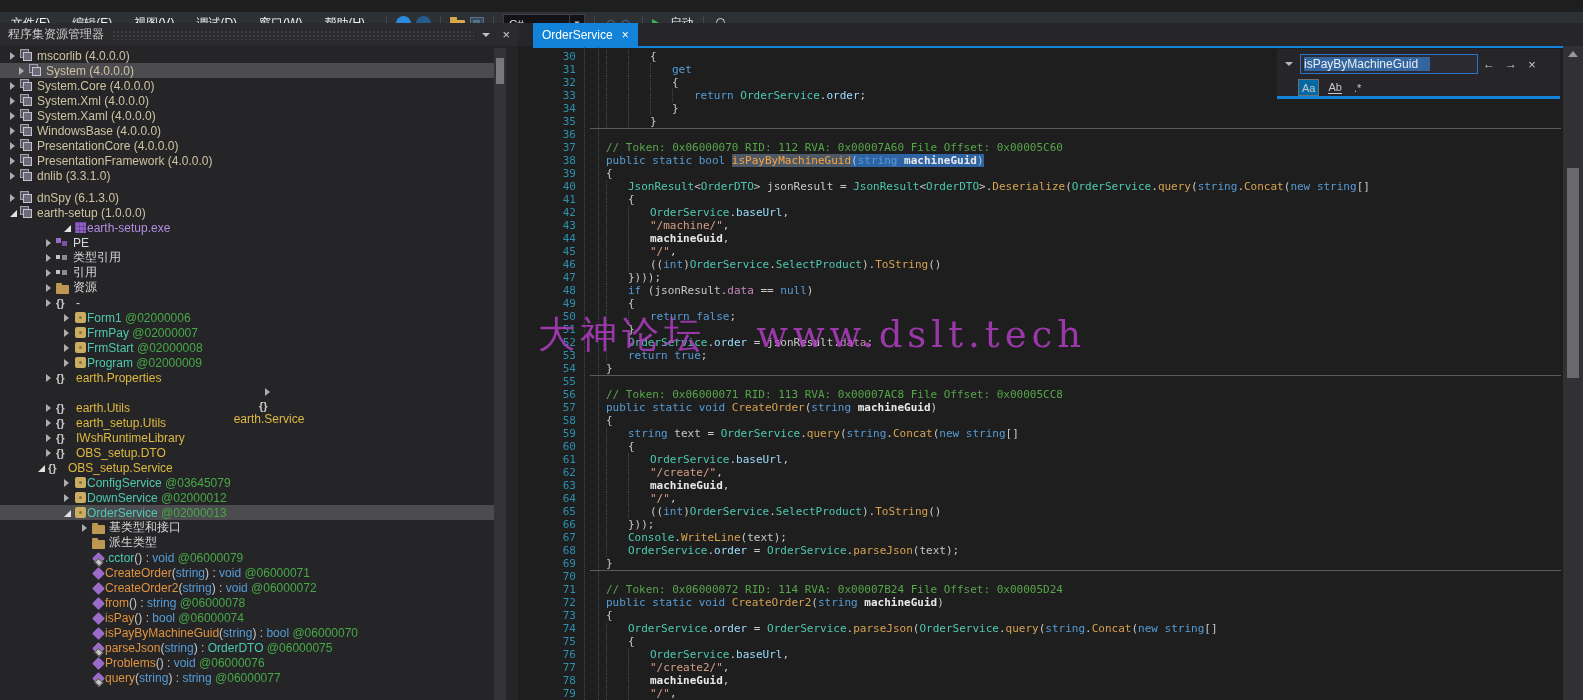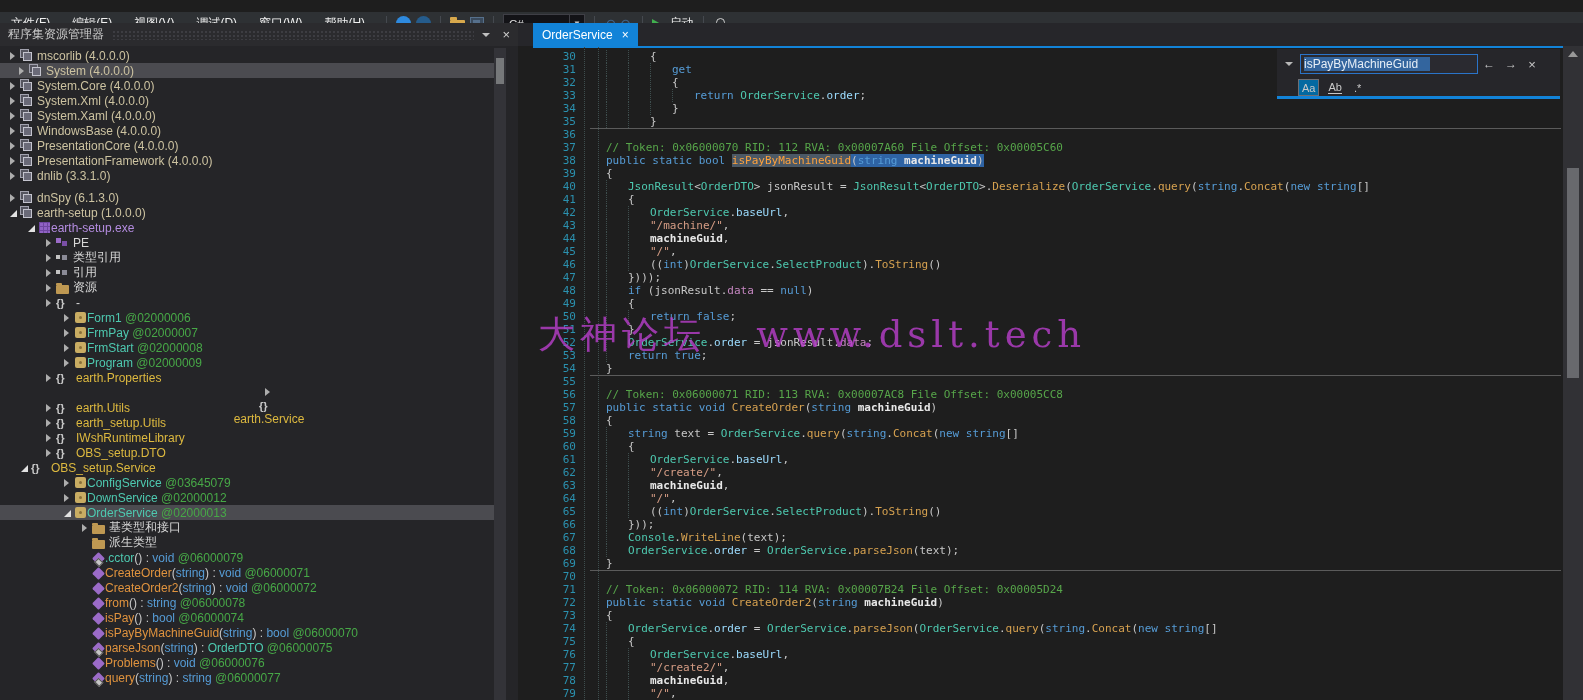--- a/index.html
+++ b/index.html
@@ -162,37 +162,37 @@
         <div class="trow sel" style="padding-left: 17px;"><span class="exp c"></span><span class="ic ic-asm"></span><span class="tr-as">System (4.0.0.0)</span></div>
         <div class="trow" style="padding-left: 8px;"><span class="exp c"></span><span class="ic ic-asm"></span><span class="tr-as">System.Core (4.0.0.0)</span></div>
         <div class="trow" style="padding-left: 8px;"><span class="exp c"></span><span class="ic ic-asm"></span><span class="tr-as">System.Xml (4.0.0.0)</span></div>
         <div class="trow" style="padding-left: 8px;"><span class="exp c"></span><span class="ic ic-asm"></span><span class="tr-as">System.Xaml (4.0.0.0)</span></div>
         <div class="trow" style="padding-left: 8px;"><span class="exp c"></span><span class="ic ic-asm"></span><span class="tr-as">WindowsBase (4.0.0.0)</span></div>
         <div class="trow" style="padding-left: 8px;"><span class="exp c"></span><span class="ic ic-asm"></span><span class="tr-as">PresentationCore (4.0.0.0)</span></div>
         <div class="trow" style="padding-left: 8px;"><span class="exp c"></span><span class="ic ic-asm"></span><span class="tr-as">PresentationFramework (4.0.0.0)</span></div>
         <div class="trow" style="padding-left: 8px;"><span class="exp c"></span><span class="ic ic-asm"></span><span class="tr-as">dnlib (3.3.1.0)</span></div>
         <div class="trow" style="padding-left: 8px; margin-top: 7px;"><span class="exp c"></span><span class="ic ic-asm"></span><span class="tr-as">dnSpy (6.1.3.0)</span></div>
         <div class="trow" style="padding-left: 8px;"><span class="exp e"></span><span class="ic ic-asm"></span><span class="tr-as">earth-setup (1.0.0.0)</span></div>
-        <div class="trow" style="padding-left: 26px;"><span class="exp e"></span><span class="ic ic-mod"></span><span class="tr-mod">earth-setup.exe</span></div>
+        <div class="trow" style="padding-left: 26px; margin-left: 36px;"><span class="exp e"></span><span class="ic ic-mod"></span><span class="tr-mod">earth-setup.exe</span></div>
         <div class="trow" style="padding-left: 44px;"><span class="exp c"></span><span class="ic ic-pe"></span><span class="tr-wh">PE</span></div>
         <div class="trow" style="padding-left: 44px;"><span class="exp c"></span><span class="ic ic-ref"></span><span class="tr-wh">类型引用</span></div>
         <div class="trow" style="padding-left: 44px;"><span class="exp c"></span><span class="ic ic-ref"></span><span class="tr-wh">引用</span></div>
         <div class="trow" style="padding-left: 44px;"><span class="exp c"></span><span class="ic ic-fol"></span><span class="tr-wh">资源</span></div>
         <div class="trow" style="padding-left: 44px;"><span class="exp c"></span><span class="ic ic-ns"></span><span class="tr-wh">-</span></div>
         <div class="trow" style="padding-left: 62px;"><span class="exp c"></span><span class="ic ic-cls"></span><span class="tr-cl">Form1</span><span class="tr-ad"> @02000006</span></div>
         <div class="trow" style="padding-left: 62px;"><span class="exp c"></span><span class="ic ic-cls"></span><span class="tr-cl">FrmPay</span><span class="tr-ad"> @02000007</span></div>
         <div class="trow" style="padding-left: 62px;"><span class="exp c"></span><span class="ic ic-cls"></span><span class="tr-cl">FrmStart</span><span class="tr-ad"> @02000008</span></div>
         <div class="trow" style="padding-left: 62px;"><span class="exp c"></span><span class="ic ic-cls"></span><span class="tr-cl">Program</span><span class="tr-ad"> @02000009</span></div>
         <div class="trow" style="padding-left: 44px;"><span class="exp c"></span><span class="ic ic-ns"></span><span class="tr-ns">earth.Properties</span></div>
         <div class="trow" style="padding-left: 44px; flex-direction: column;"><span class="exp c"></span><span class="ic ic-ns"></span><span class="tr-ns">earth.Service</span></div>
         <div class="trow" style="padding-left: 44px;"><span class="exp c"></span><span class="ic ic-ns"></span><span class="tr-ns">earth.Utils</span></div>
         <div class="trow" style="padding-left: 44px;"><span class="exp c"></span><span class="ic ic-ns"></span><span class="tr-ns">earth_setup.Utils</span></div>
         <div class="trow" style="padding-left: 44px;"><span class="exp c"></span><span class="ic ic-ns"></span><span class="tr-ns">IWshRuntimeLibrary</span></div>
         <div class="trow" style="padding-left: 44px;"><span class="exp c"></span><span class="ic ic-ns"></span><span class="tr-ns">OBS_setup.DTO</span></div>
-        <div class="trow" style="padding-left: 19px;"><span class="exp e"></span><span class="ic ic-ns"></span><span class="tr-ns">OBS_setup.Service</span></div>
+        <div class="trow" style="padding-left: 36px;"><span class="exp e"></span><span class="ic ic-ns"></span><span class="tr-ns">OBS_setup.Service</span></div>
         <div class="trow" style="padding-left: 62px;"><span class="exp c"></span><span class="ic ic-cls"></span><span class="tr-cl">ConfigService</span><span class="tr-ad"> @03645079</span></div>
         <div class="trow" style="padding-left: 62px;"><span class="exp c"></span><span class="ic ic-cls"></span><span class="tr-cl">DownService</span><span class="tr-ad"> @02000012</span></div>
         <div class="trow sel" style="padding-left: 62px;"><span class="exp e"></span><span class="ic ic-cls"></span><span class="tr-cl">OrderService</span><span class="tr-ad"> @02000013</span></div>
         <div class="trow" style="padding-left: 80px;"><span class="exp c"></span><span class="ic ic-fol"></span><span class="tr-wh">基类型和接口</span></div>
         <div class="trow" style="padding-left: 80px;"><span class="exp "></span><span class="ic ic-fol"></span><span class="tr-wh">派生类型</span></div>
         <div class="trow" style="padding-left: 80px;"><span class="exp "></span><span class="ic ic-met lock"></span><span class="tr-cl">.cctor</span><span class="tr-pl">() : </span><span class="tr-kw">void</span><span class="tr-ad"> @06000079</span></div>
         <div class="trow" style="padding-left: 80px;"><span class="exp "></span><span class="ic ic-met"></span><span class="tr-mn">CreateOrder</span><span class="tr-pl">(</span><span class="tr-kw">string</span><span class="tr-pl">) : </span><span class="tr-kw">void</span><span class="tr-ad"> @06000071</span></div>
         <div class="trow" style="padding-left: 80px;"><span class="exp "></span><span class="ic ic-met"></span><span class="tr-mn">CreateOrder2</span><span class="tr-pl">(</span><span class="tr-kw">string</span><span class="tr-pl">) : </span><span class="tr-kw">void</span><span class="tr-ad"> @06000072</span></div>
         <div class="trow" style="padding-left: 80px;"><span class="exp "></span><span class="ic ic-met"></span><span class="tr-mn">from</span><span class="tr-pl">() : </span><span class="tr-kw">string</span><span class="tr-ad"> @06000078</span></div>
         <div class="trow" style="padding-left: 80px;"><span class="exp "></span><span class="ic ic-met"></span><span class="tr-mn">isPay</span><span class="tr-pl">() : </span><span class="tr-kw">bool</span><span class="tr-ad"> @06000074</span></div>

